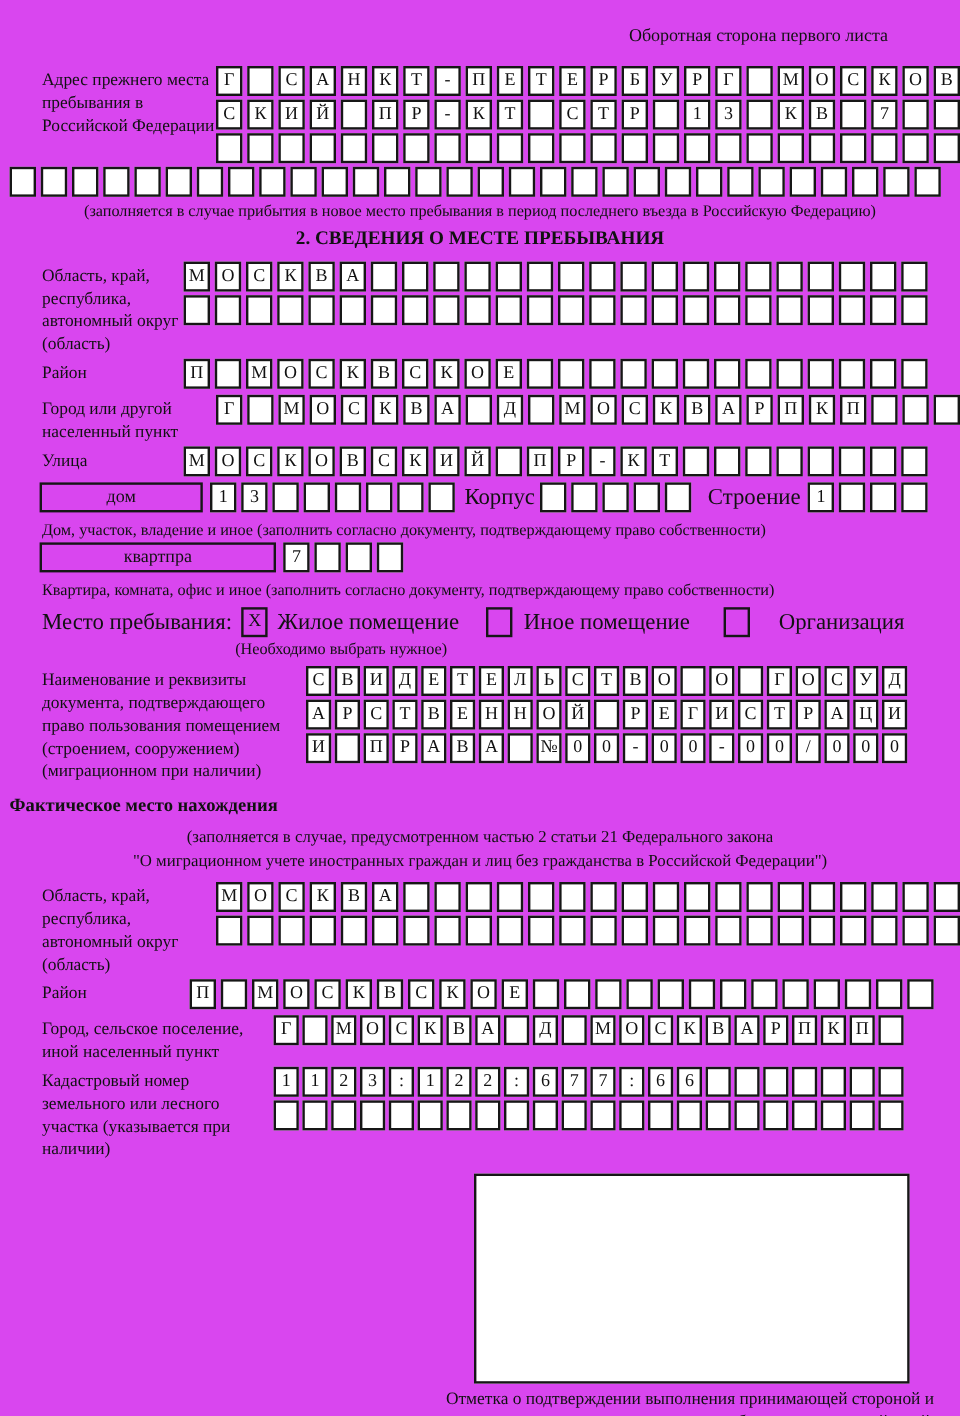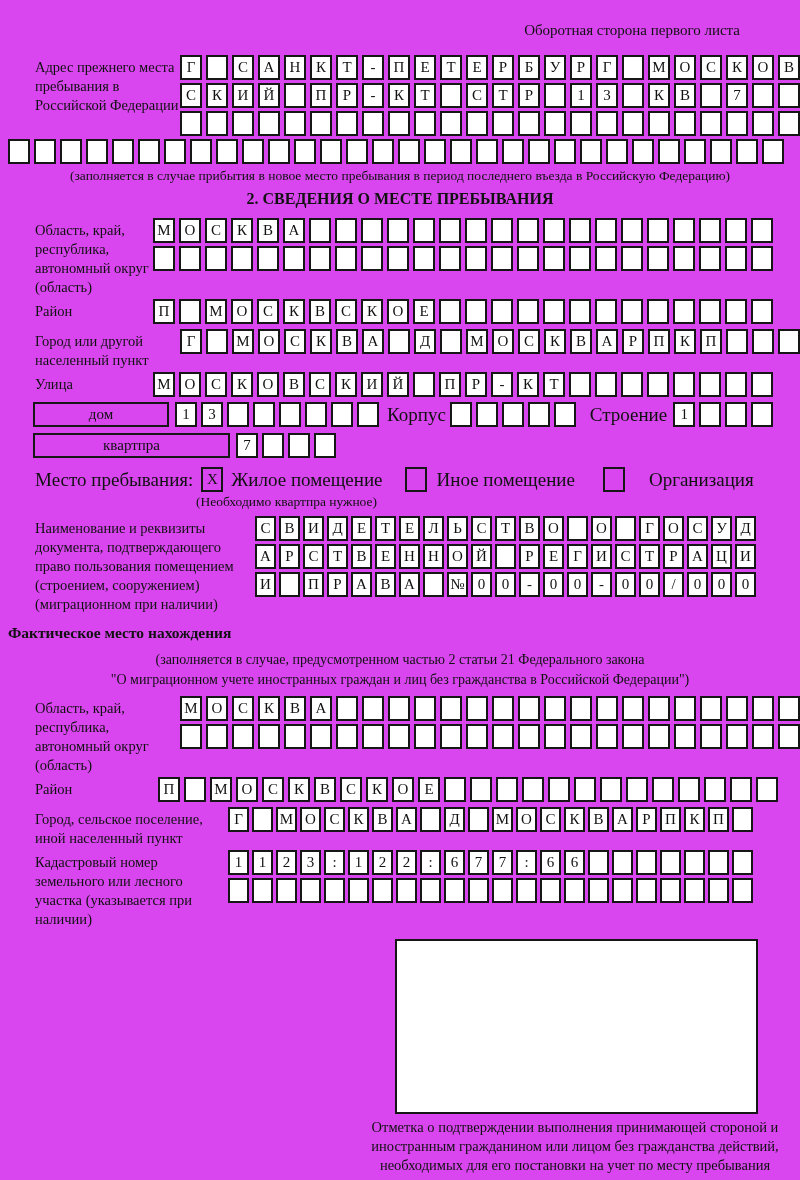--- a/index.html
+++ b/index.html
@@ -340,41 +340,43 @@
         <span class="cell"></span>
       </div>
     <div class="inline-label" style="margin-left:14px;">Строение</div>
     <div class="cellrow" style="margin-left:6px;">
         <span class="cell">1</span>
         <span class="cell"></span>
         <span class="cell"></span>
         <span class="cell"></span>
       </div>
   </div>
+  <div class="caption mb2" style="padding-left:27px;">Дом, участок, владение и иное (заполнить согласно документу, подтверждающему право собственности)</div>
 
   <div class="apt-row">
     <div class="widebox" style="width:197px;">квартпра</div>
     <div class="cellrow" style="margin-left:6px;">
         <span class="cell">7</span>
         <span class="cell"></span>
         <span class="cell"></span>
         <span class="cell"></span>
       </div>
   </div>
+  <div class="caption mb2" style="padding-left:27px;">Квартира, комната, офис и иное (заполнить согласно документу, подтверждающему право собственности)</div>
 
   <div class="stay-row">
     <span class="inline-label">Место пребывания:</span>
     <span class="checkbox" style="margin-left:8px;">X</span>
     <span class="inline-label" style="margin-left:8px;">Жилое помещение</span>
     <span class="checkbox" style="margin-left:22px;"></span>
     <span class="inline-label" style="margin-left:10px;">Иное помещение</span>
     <span class="checkbox" style="margin-left:28px;"></span>
     <span class="inline-label" style="margin-left:24px;">Организация</span>
   </div>
-  <div class="stay-note">(Необходимо квартпра нужное)</div>
+  <div class="stay-note">(Необходимо выбрать нужное)</div>
 
   <div class="formrow mb2">
     <div class="rowlabel" style="flex-basis:247px;">Наименование и реквизиты документа, подтверждающего право пользования помещением (строением, сооружением) (миграционном при наличии)</div>
     <div class="grids">
       <div class="cellrow narrow">
           <span class="cell">С</span>
           <span class="cell">В</span>
           <span class="cell">И</span>
           <span class="cell">Д</span>
           <span class="cell">Е</span>

